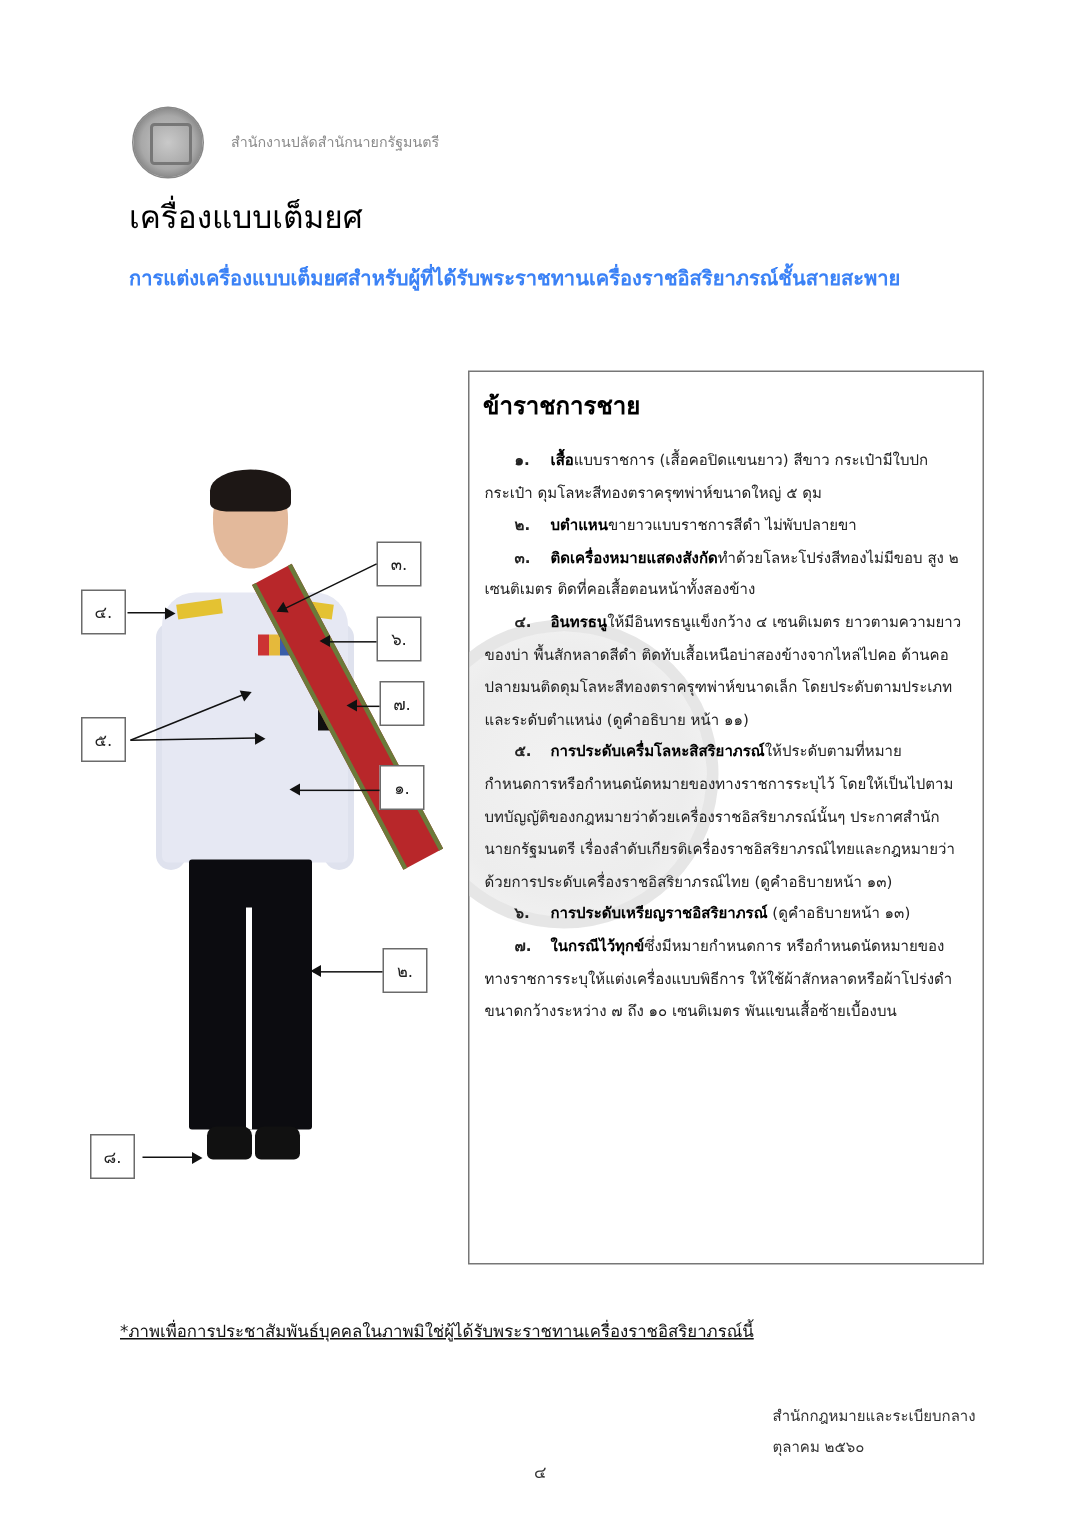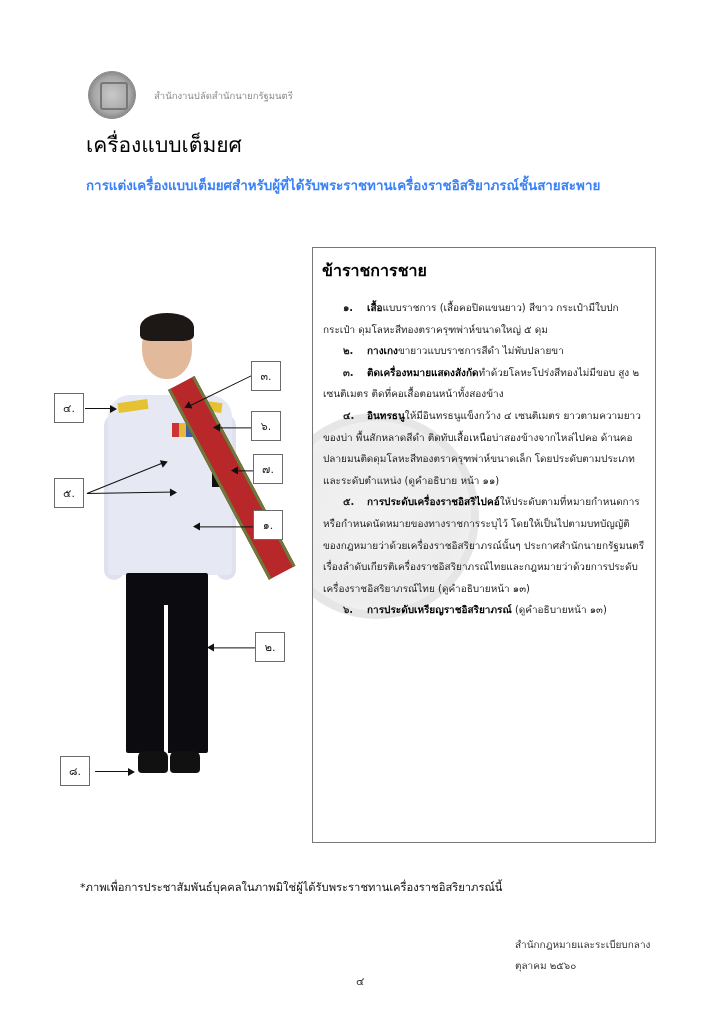--- a/index.html
+++ b/index.html
@@ -39,21 +39,21 @@
 
   .box { position: absolute; left: 312px; top: 247px; width: 344px; height: 596px; border: 1px solid #777; box-sizing: border-box; overflow: hidden; }
   .watermark { position: absolute; left: -40px; top: 165px; width: 190px; height: 190px; border-radius: 50%; border: 8px solid #e4e4e4;
                background: radial-gradient(circle, #f1f1f1 0%, #ececec 60%, #f6f6f6 100%); opacity: 0.9; }
   .box-heading { position: relative; margin: 10px 0 0 9px; font-size: 16px; font-weight: bold; color: #000; }
   .items { position: relative; margin: 14px 10px 0 10px; font-size: 10px; line-height: 21.6px; color: #222; }
   .item { text-indent: 20px; }
   .item .num { display: inline-block; width: 24px; text-indent: 0; font-weight: bold; }
   .item b { font-weight: bold; color: #000; }
 
-  .footnote { position: absolute; left: 80px; top: 878px; font-size: 11.2px; color: #111; white-space: nowrap; }
+  .footnote { position: absolute; left: 80px; top: 878px; font-size: 11.2px; color: #111; white-space: nowrap; text-decoration: underline; }
   .signoff { position: absolute; left: 515px; top: 934px; font-size: 10px; line-height: 21px; color: #333; }
   .page-num { position: absolute; left: 356px; top: 972px; font-size: 11px; color: #333; }
 </style>
 </head>
 <body>
 
 <div class="header">
   <div class="seal"></div>
   <div class="org">
     <div>สำนักงานปลัดสำนักนายกรัฐมนตรี</div>
@@ -103,25 +103,26 @@
 <div class="arrow-line" style="left:87px;top:493px;width:88px;transform:rotate(-1deg);"></div>
 
 <div class="callout" style="left:60px;top:756px;">๘.</div>
 <div class="arrow-line" style="left:95px;top:771px;width:38px;"></div>
 
 <div class="box">
   <div class="watermark"></div>
   <div class="box-heading">ข้าราชการชาย</div>
   <div class="items">
     <div class="item"><span class="num">๑.</span><b>เสื้อ</b><span>แบบราชการ (เสื้อคอปิดแขนยาว) สีขาว กระเป๋ามีใบปกกระเป๋า ดุมโลหะสีทองตราครุฑพ่าห์ขนาดใหญ่ ๕ ดุม</span></div>
-    <div class="item"><span class="num">๒.</span><b>กางเกง</b><span>ขายาวแบบราชการสีดำ ไม่พับปลายขา</span></div>
+    <div class="item"><span class="num">๒.</span><b>บตำแหน</b><span>ขายาวแบบราชการสีดำ ไม่พับปลายขา</span></div>
     <div class="item"><span class="num">๓.</span><b>ติดเครื่องหมายแสดงสังกัด</b><span>ทำด้วยโลหะโปร่งสีทองไม่มีขอบ สูง ๒ เซนติเมตร ติดที่คอเสื้อตอนหน้าทั้งสองข้าง</span></div>
     <div class="item"><span class="num">๔.</span><b>อินทรธนู</b><span>ให้มีอินทรธนูแข็งกว้าง ๔ เซนติเมตร ยาวตามความยาวของบ่า พื้นสักหลาดสีดำ ติดทับเสื้อเหนือบ่าสองข้างจากไหล่ไปคอ ด้านคอปลายมนติดดุมโลหะสีทองตราครุฑพ่าห์ขนาดเล็ก โดยประดับตามประเภทและระดับตำแหน่ง (ดูคำอธิบาย หน้า ๑๑)</span></div>
-    <div class="item"><span class="num">๕.</span><b>การประดับเครื่องราชอิสริไปคอ์</b><span>ให้ประดับตามที่หมายกำหนดการหรือกำหนดนัดหมายของทางราชการระบุไว้ โดยให้เป็นไปตามบทบัญญัติของกฎหมายว่าด้วยเครื่องราชอิสริยาภรณ์นั้นๆ ประกาศสำนักนายกรัฐมนตรี เรื่องลำดับเกียรติเครื่องราชอิสริยาภรณ์ไทยและกฎหมายว่าด้วยการประดับเครื่องราชอิสริยาภรณ์ไทย (ดูคำอธิบายหน้า ๑๓)</span></div>
+    <div class="item"><span class="num">๕.</span><b>การประดับเครื่มโลหะสิสริยาภรณ์</b><span>ให้ประดับตามที่หมายกำหนดการหรือกำหนดนัดหมายของทางราชการระบุไว้ โดยให้เป็นไปตามบทบัญญัติของกฎหมายว่าด้วยเครื่องราชอิสริยาภรณ์นั้นๆ ประกาศสำนักนายกรัฐมนตรี เรื่องลำดับเกียรติเครื่องราชอิสริยาภรณ์ไทยและกฎหมายว่าด้วยการประดับเครื่องราชอิสริยาภรณ์ไทย (ดูคำอธิบายหน้า ๑๓)</span></div>
     <div class="item"><span class="num">๖.</span><b>การประดับเหรียญราชอิสริยาภรณ์</b><span> (ดูคำอธิบายหน้า ๑๓)</span></div>
+    <div class="item"><span class="num">๗.</span><b>ในกรณีไว้ทุกข์</b><span>ซึ่งมีหมายกำหนดการ หรือกำหนดนัดหมายของทางราชการระบุให้แต่งเครื่องแบบพิธีการ ให้ใช้ผ้าสักหลาดหรือผ้าโปร่งดำขนาดกว้างระหว่าง ๗ ถึง ๑๐ เซนติเมตร พันแขนเสื้อซ้ายเบื้องบน</span></div>
   </div>
 </div>
 
 <div class="footnote">*ภาพเพื่อการประชาสัมพันธ์บุคคลในภาพมิใช่ผู้ได้รับพระราชทานเครื่องราชอิสริยาภรณ์นี้</div>
 
 <div class="signoff">
   <div>สำนักกฎหมายและระเบียบกลาง</div>
   <div>ตุลาคม ๒๕๖๐</div>
 </div>
 

